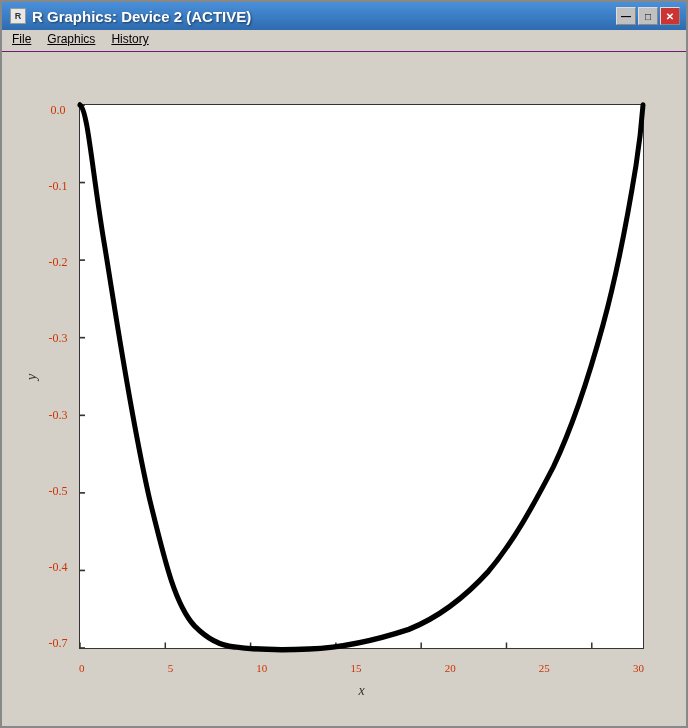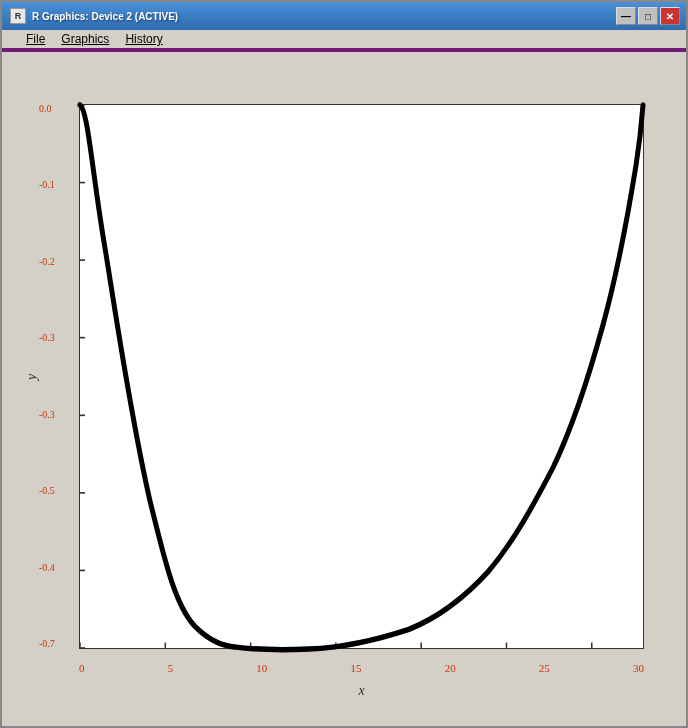--- a/index.html
+++ b/index.html
@@ -39,21 +39,21 @@
       background: #e8e8e8;
       border: 1px solid #999;
       display: flex; align-items: center; justify-content: center;
       font-size: 9px;
       color: #333;
       font-weight: bold;
     }
     .title-text {
       color: white;
       font-weight: bold;
-      font-size: 10px;
+      font-size: 15px;
       text-shadow: 1px 1px 2px rgba(0,0,0,0.5);
     }
     .title-buttons {
       display: flex;
       gap: 2px;
     }
     .title-btn {
       width: 20px;
       height: 18px;
       background: #c0c0c0;
@@ -70,22 +70,22 @@
     }
     .title-btn.close {
       background: #cc3333;
       color: white;
     }
     .menu-bar {
       height: 22px;
       background: #d4d0c8;
       display: flex;
       align-items: flex-start;
-      padding: 0 16px;
-      border-bottom: 4px solid #701a75;
+      padding: 0 2px;
+      border-bottom: 1px solid #701a75;
       flex-shrink: 0;
     }
     .menu-item {
       padding: 2px 8px;
       cursor: pointer;
       font-size: 12px;
       color: #000;
       text-decoration: underline;
     }
     .plot-area {
@@ -146,23 +146,23 @@
       position: absolute;
       top: 40px;
       left: 15px;
       width: 38px;
       bottom: 55px;
       display: flex;
       flex-direction: column;
       justify-content: space-between;
     }
     .y-tick {
-      font-size: 10px;
+      font-size: 12px;
       color: #cc3300;
-      text-align: left;
+      text-align: center;
       font-family: serif;
       line-height: 1;
     }
     
     .x-ticks {
       position: absolute;
       bottom: 30px;
       left: 55px;
       right: 20px;
       display: flex;

